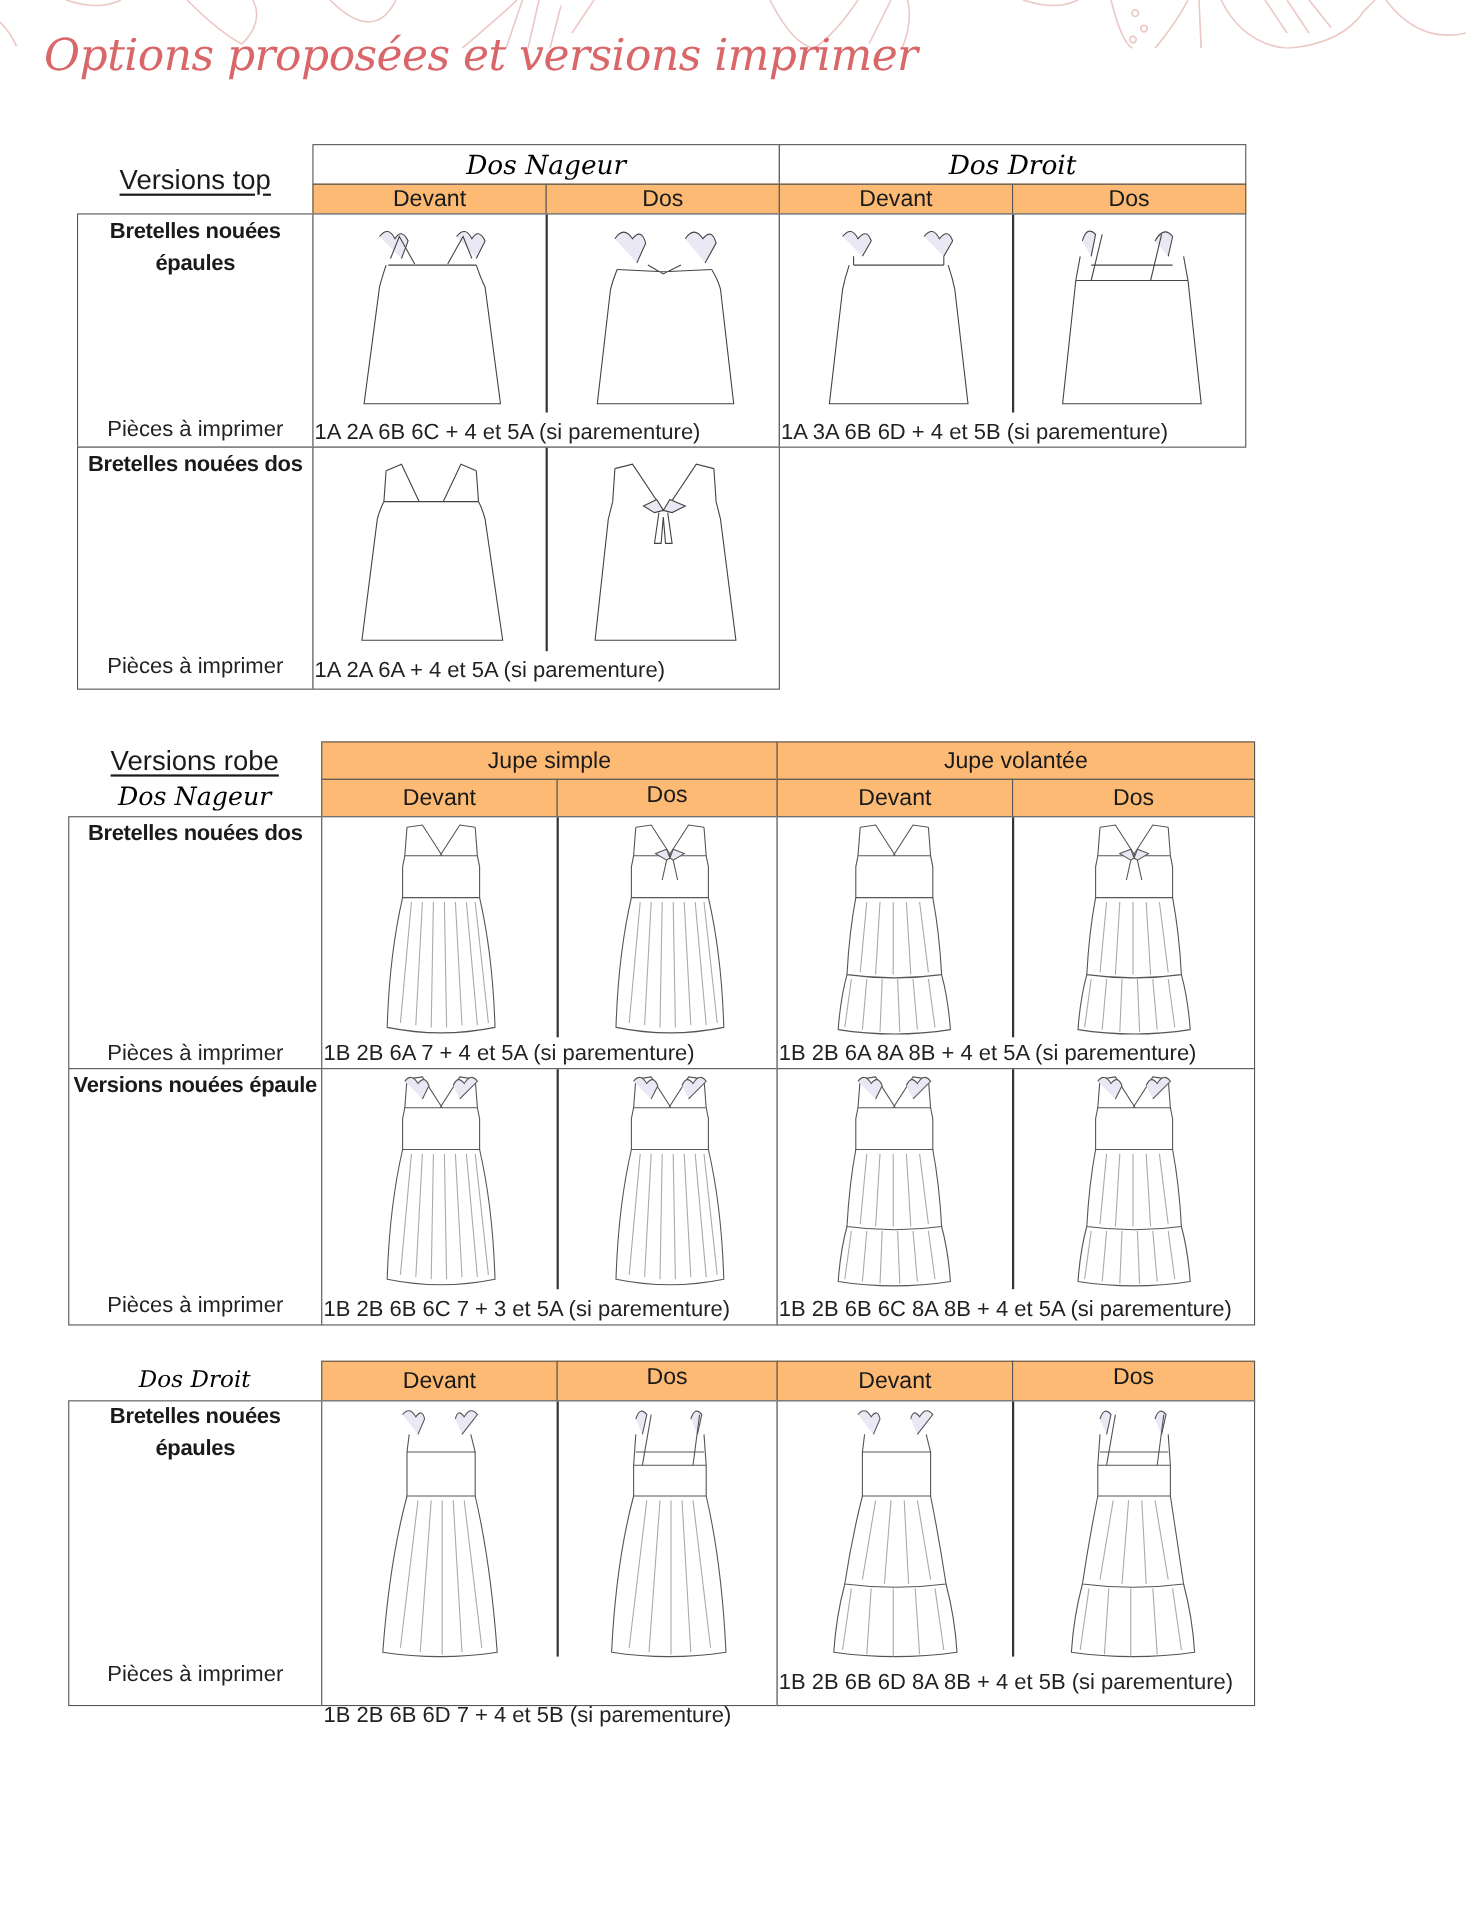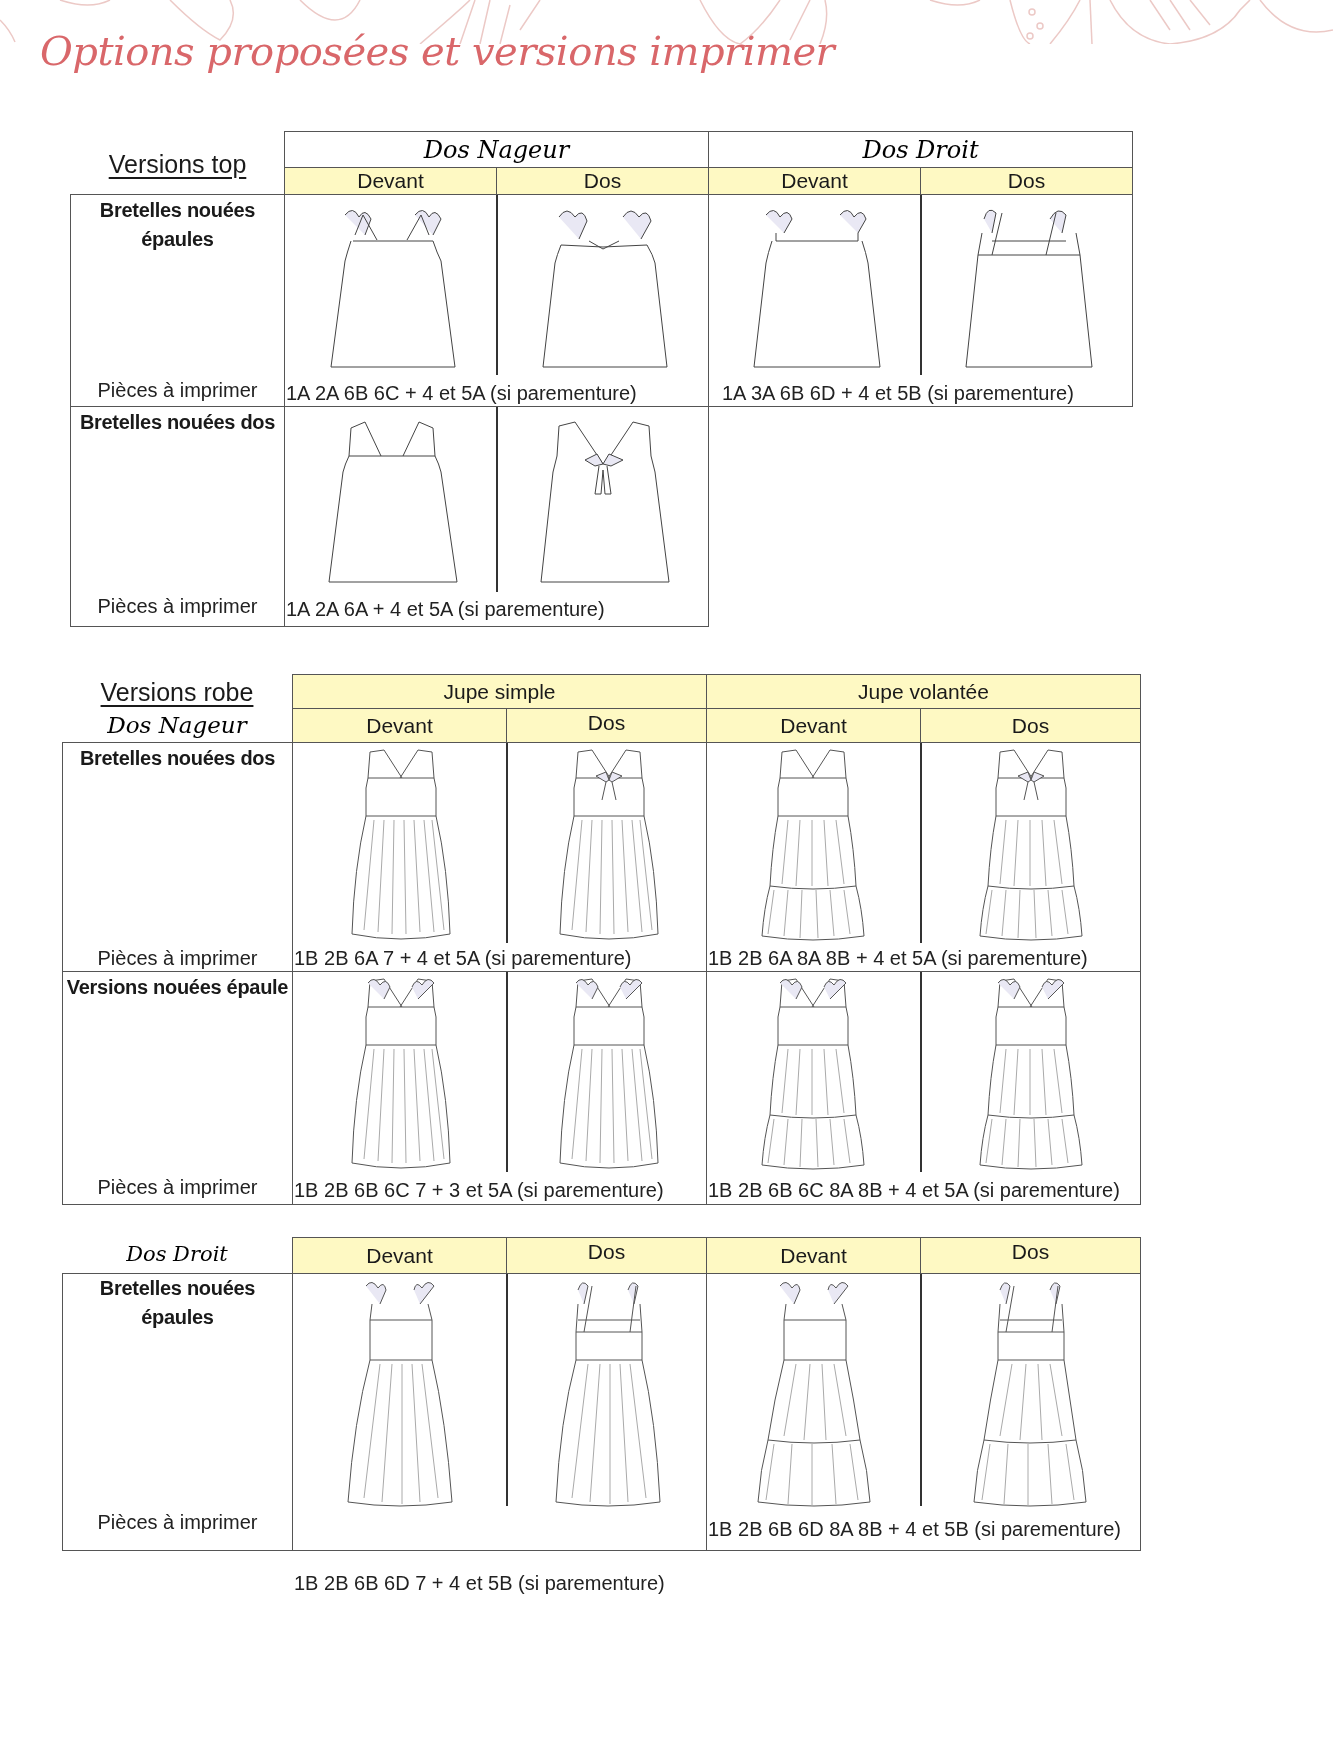--- a/index.html
+++ b/index.html
@@ -9,21 +9,21 @@
   .deco { position: absolute; top: 0; left: 0; width: 1333px; height: 44px; overflow: hidden; }
   .page-title {
     position: absolute; left: 40px; top: 28px;
     font-family: "DejaVu Serif", "Liberation Serif", serif; font-style: italic;
     font-size: 40px; color: #d9676a; letter-spacing: -0.5px; white-space: nowrap;
   }
   .script { font-family: "DejaVu Serif", "Liberation Serif", serif; font-style: italic; color: #000000; }
 
   .abs { position: absolute; }
   .cell { position: absolute; border: 1.5px solid #555; background: #fff; }
-  .hdr { position: absolute; background: #fef9c3; border: 1.5px solid #555;
+  .hdr { position: absolute; background: #fdba74; border: 1.5px solid #555;
          display: flex; align-items: center; justify-content: center; font-size: 21px; color: #1a1a1a; }
   .subhdr { position: absolute; background: #fff; border: 1.5px solid #555;
             display: flex; align-items: center; justify-content: center; font-size: 24px; }
   .section-label { position: absolute; font-size: 25px; text-decoration: underline; text-underline-offset: 4px;
                    text-align: center; white-space: nowrap; }
   .row-label { position: absolute; font-size: 20px; font-weight: bold; text-align: center; line-height: 29px;
                font-family: "Liberation Sans", sans-serif; letter-spacing: -0.3px; }
   .pieces-label { position: absolute; font-size: 20px; text-align: center; color: #222; white-space: nowrap; }
   .pieces-value { position: absolute; font-size: 20px; text-align: left; color: #222; white-space: nowrap; }
   .vline { position: absolute; width: 1.5px; background: #333; }
@@ -70,21 +70,21 @@
 
 <div class="cell" style="left:70px; top:194px; width:215px; height:213px;"></div>
 <div class="cell" style="left:284px; top:194px; width:425px; height:213px;"></div>
 <div class="cell" style="left:708px; top:194px; width:425px; height:213px;"></div>
 <div class="vline" style="left:496px; top:195px; height:180px;"></div>
 <div class="vline" style="left:920px; top:195px; height:180px;"></div>
 
 <div class="row-label" style="left:72px; top:196px; width:211px;">Bretelles nouées épaules</div>
 <div class="pieces-label" style="left:72px; top:379px; width:211px;">Pièces à imprimer</div>
 <div class="pieces-value" style="left:286px; top:382px; width:421px;">1A 2A 6B 6C + 4 et 5A (si parementure)</div>
-<div class="pieces-value" style="left:710px; top:382px; width:409px;padding-left:12px;">1A 3A 6B 6D + 4 et 5B (si parementure)</div>
+<div class="pieces-value" style="left:710px; top:382px; width:409px;">1A 3A 6B 6D + 4 et 5B (si parementure)</div>
 
 <div class="sketch" style="left:325px; top:205px; width:135px; height:165px;">
   <svg viewBox="0 0 135 165" fill="none" stroke="#444" stroke-width="1">
     <path d="M20 10 Q28 0 34 12 Q40 2 46 14 L40 30 M90 10 Q98 0 104 12 Q110 2 116 14 L108 30" fill="#e9e8f4"></path>
     <path d="M30 30 L38 10 L52 35 M104 30 L96 10 L82 35"></path>
     <path d="M28 36 L108 36"></path>
     <path d="M26 36 Q22 48 20 56 L6 162 L130 162 L116 56 Q112 48 108 36"></path>
   </svg>
 </div>
 <div class="sketch" style="left:537px; top:205px; width:135px; height:165px;">
@@ -170,21 +170,21 @@
 <div class="hdr" style="left:706px; top:1237px; width:215px; height:37px;">Devant</div>
 <div class="hdr" style="left:920px; top:1237px; width:221px; height:37px; align-items:flex-start; padding-top:2px;">Dos</div>
 
 <div class="cell" style="left:62px; top:1273px; width:231px; height:278px;"></div>
 <div class="cell" style="left:292px; top:1273px; width:415px; height:278px;"></div>
 <div class="cell" style="left:706px; top:1273px; width:435px; height:278px;"></div>
 <div class="vline" style="left:506px; top:1274px; height:232px;"></div>
 <div class="vline" style="left:920px; top:1274px; height:232px;"></div>
 <div class="row-label" style="left:64px; top:1274px; width:227px;">Bretelles nouées épaules</div>
 <div class="pieces-label" style="left:64px; top:1511px; width:227px;">Pièces à imprimer</div>
-<div class="pieces-value" style="left:294px; top:1548px; width:411px;margin-top:24px;">1B 2B 6B 6D 7 + 4 et 5B (si parementure)</div>
+<div class="pieces-value" style="left:294px; top:1548px; width:411px;">1B 2B 6B 6D 7 + 4 et 5B (si parementure)</div>
 <div class="pieces-value" style="left:708px; top:1518px; width:431px;">1B 2B 6B 6D 8A 8B + 4 et 5B (si parementure)</div>
 
 <svg width="0" height="0" style="position:absolute">
   <defs>
     <g id="dress-simple" fill="none" stroke="#555" stroke-width="1">
       <path d="M22 4 L36 2 L54 30 M84 4 L70 2 L52 30 M22 4 L20 30 M84 4 L86 30"></path>
       <path d="M20 30 L18 40 L18 68 L88 68 L88 40 L86 30 Z"></path>
       <path d="M18 68 Q6 120 4 186 Q53 196 102 186 Q100 120 88 68"></path>
       <path d="M26 72 L16 182 M36 72 L30 184 M46 72 L44 186 M56 72 L58 186 M66 72 L72 184 M76 72 L86 184 M84 72 L96 182" stroke="#aaa"></path>
     </g>

